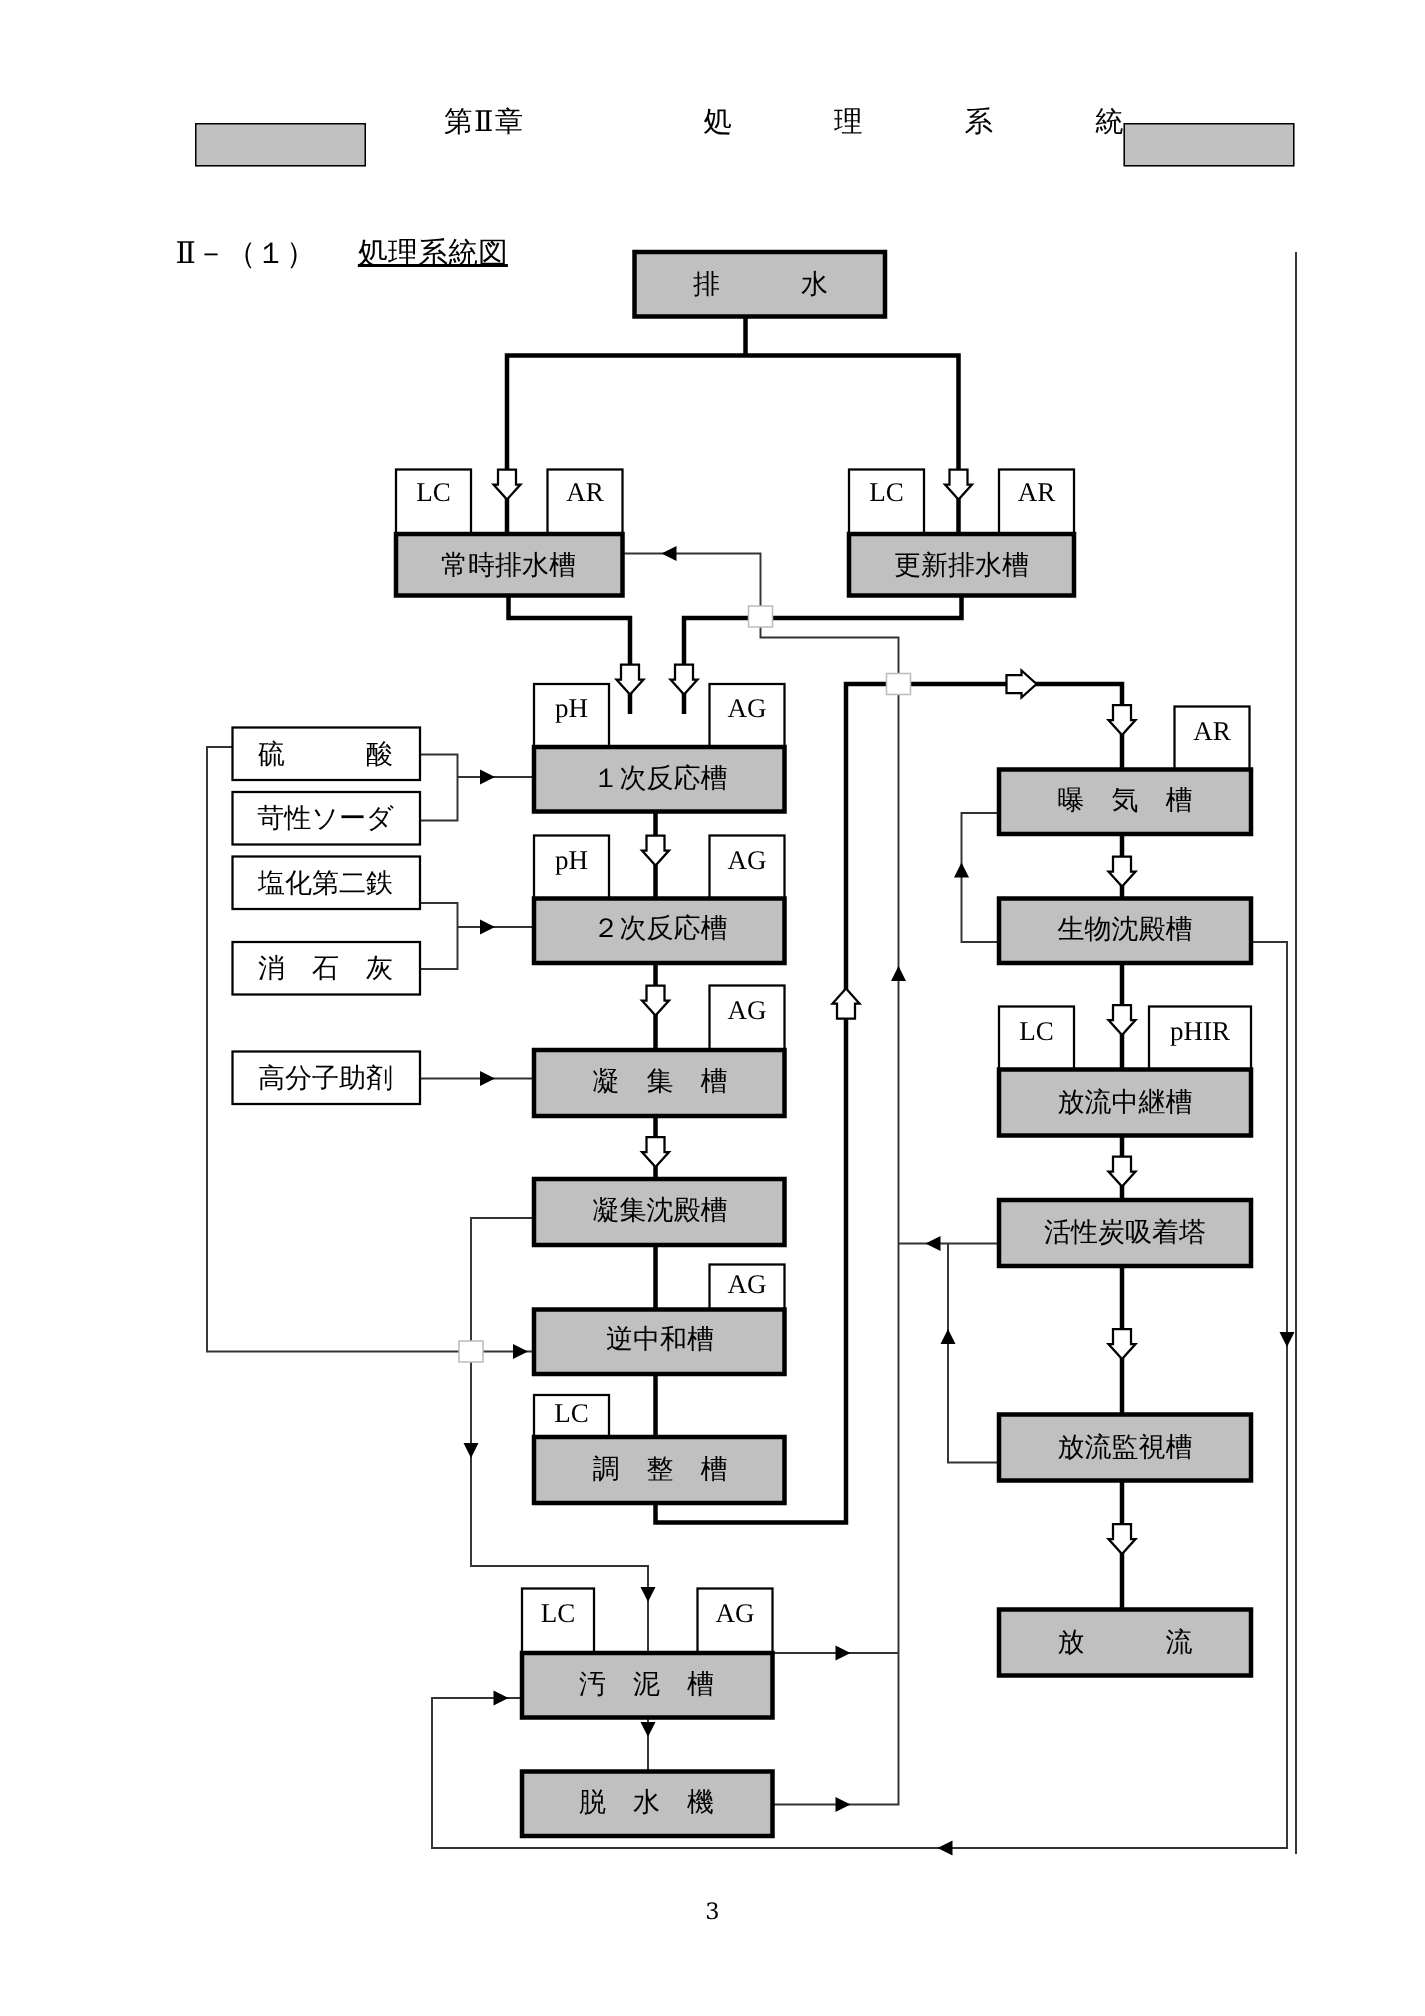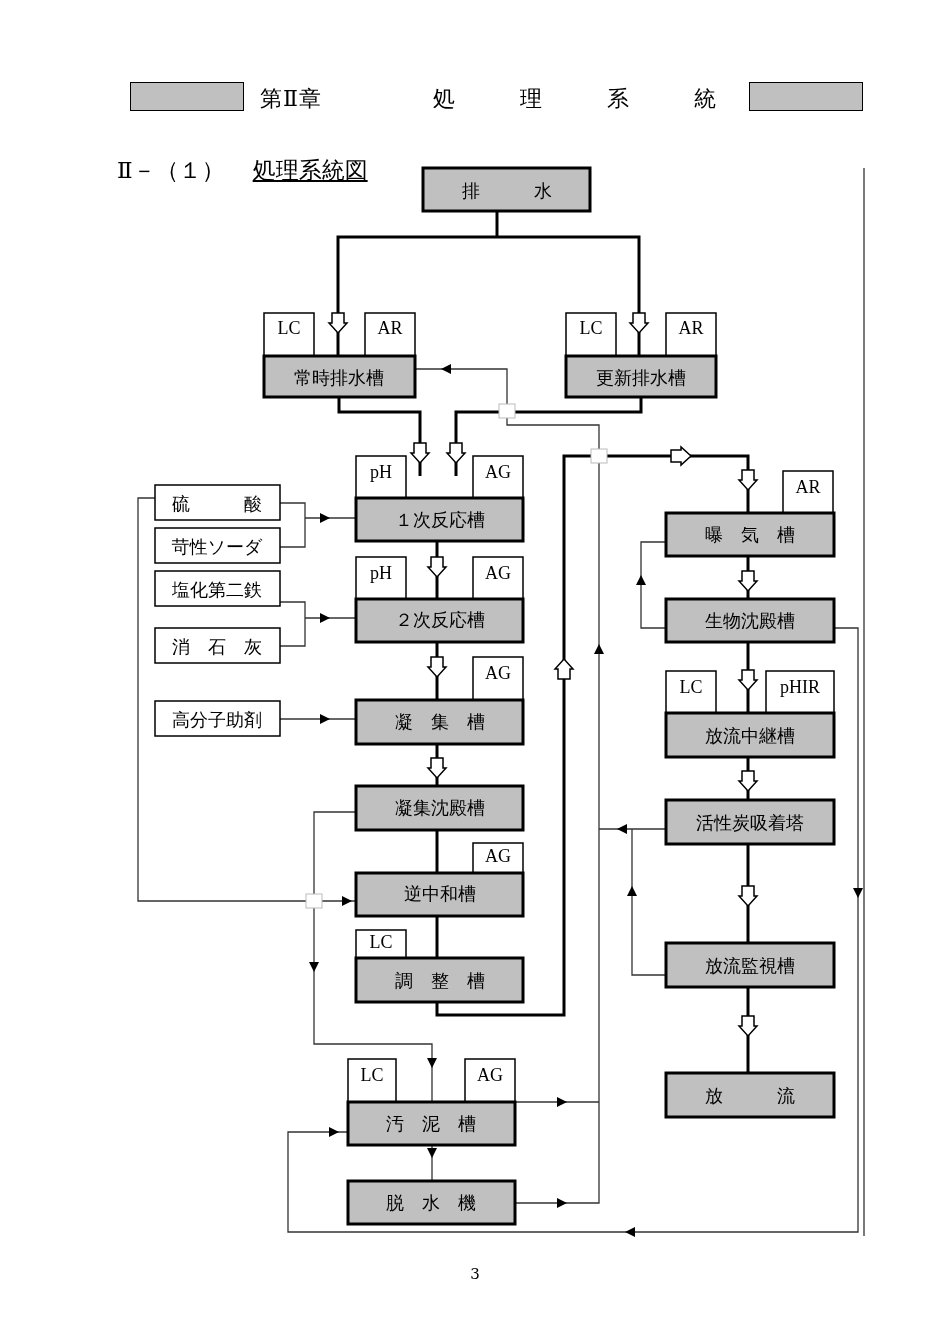--- a/index.html
+++ b/index.html
@@ -1,20 +1,20 @@
 <!DOCTYPE html>
 <html><head>
 <meta charset="utf-8">
 <style>
   html, body { margin: 0; padding: 0; background: #ffffff; }
   body { width: 950px; height: 1344px; position: relative; overflow: hidden;
          font-family: "DejaVu Serif", "Liberation Serif", serif; color: #000; }
   .title-bar { position: absolute; background: #c0c0c0; border: 1.5px solid #000; }
-  .title-text { position: absolute; top: 84px; font-size: 22px; letter-spacing: 1px; }
-  .section { position: absolute; left: 117px; top: 155px; font-size: 23px; }
+  .title-text { position: absolute; top: 68px; font-size: 19px; letter-spacing: 1px; margin-left: 36px; }
+  .section { position: absolute; left: 117px; top: 155px; font-size: 20px; }
   .section .u { text-decoration: underline; margin-left: 28px; }
   svg { position: absolute; left: 0; top: 0; }
   .tank { fill: #c0c0c0; stroke: #000; stroke-width: 3; }
   .inst { fill: #fff; stroke: #000; stroke-width: 1.5; }
   .chem { fill: #fff; stroke: #000; stroke-width: 1.5; }
   .lbl { font-family: "DejaVu Serif", "Liberation Serif", serif; font-size: 18px; text-anchor: middle; dominant-baseline: central; }
   .ilbl { font-family: "Liberation Serif", "DejaVu Serif", serif; font-size: 18px; text-anchor: middle; dominant-baseline: central; }
   .thick { stroke: #000; stroke-width: 3; fill: none; }
   .thin { stroke: #333; stroke-width: 1.3; fill: none; }
   .hollow { fill: #fff; stroke: #000; stroke-width: 1.5; }

